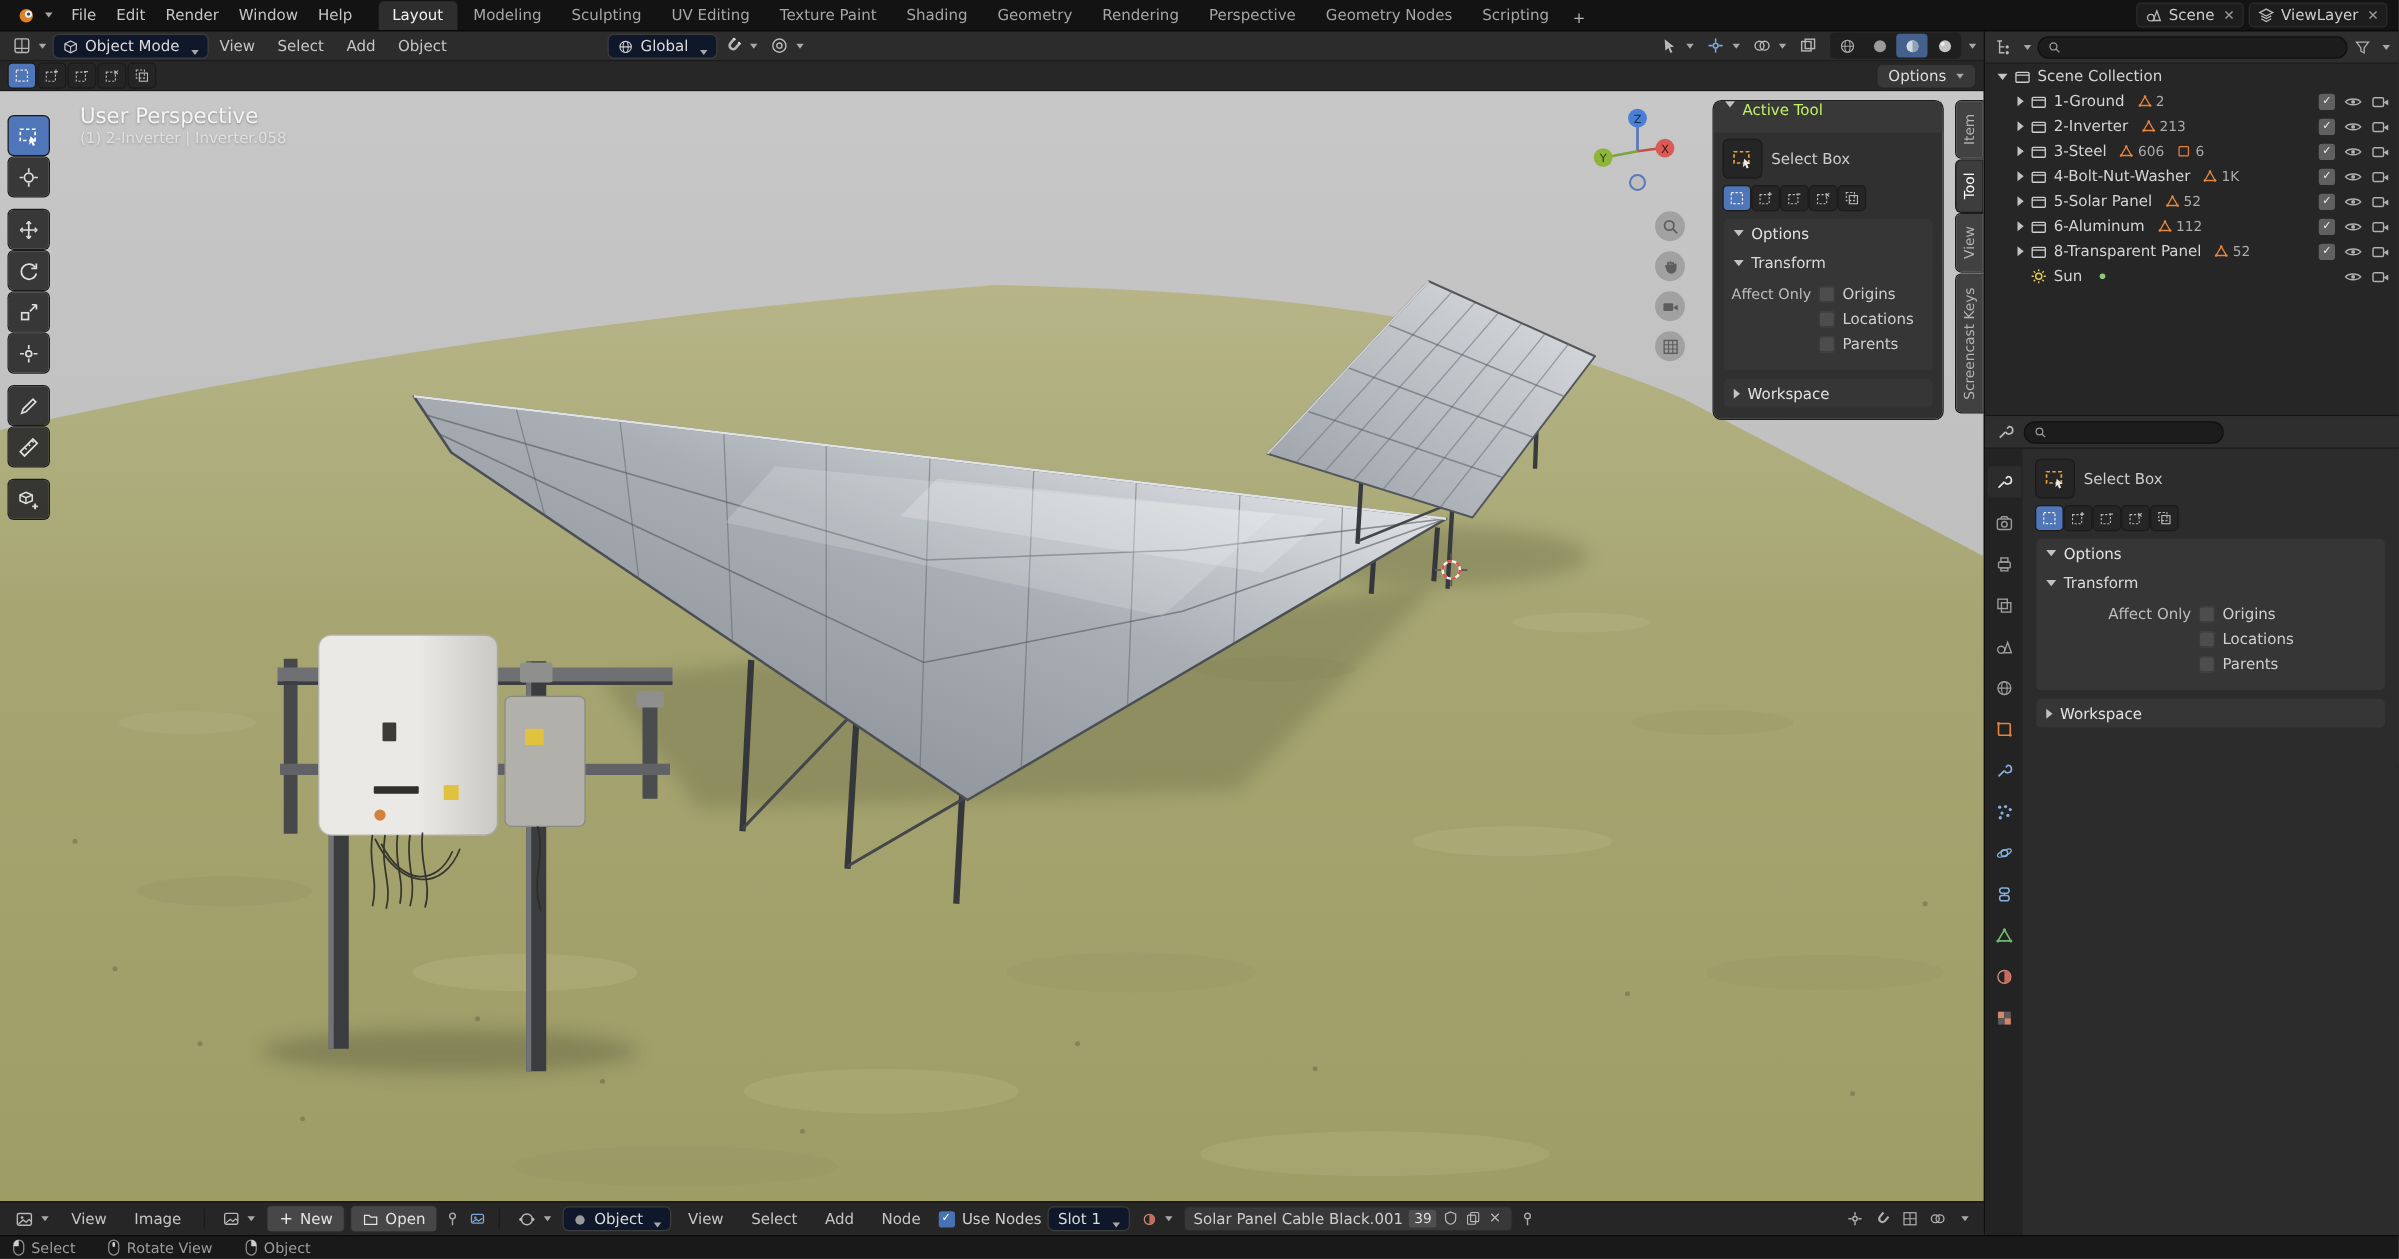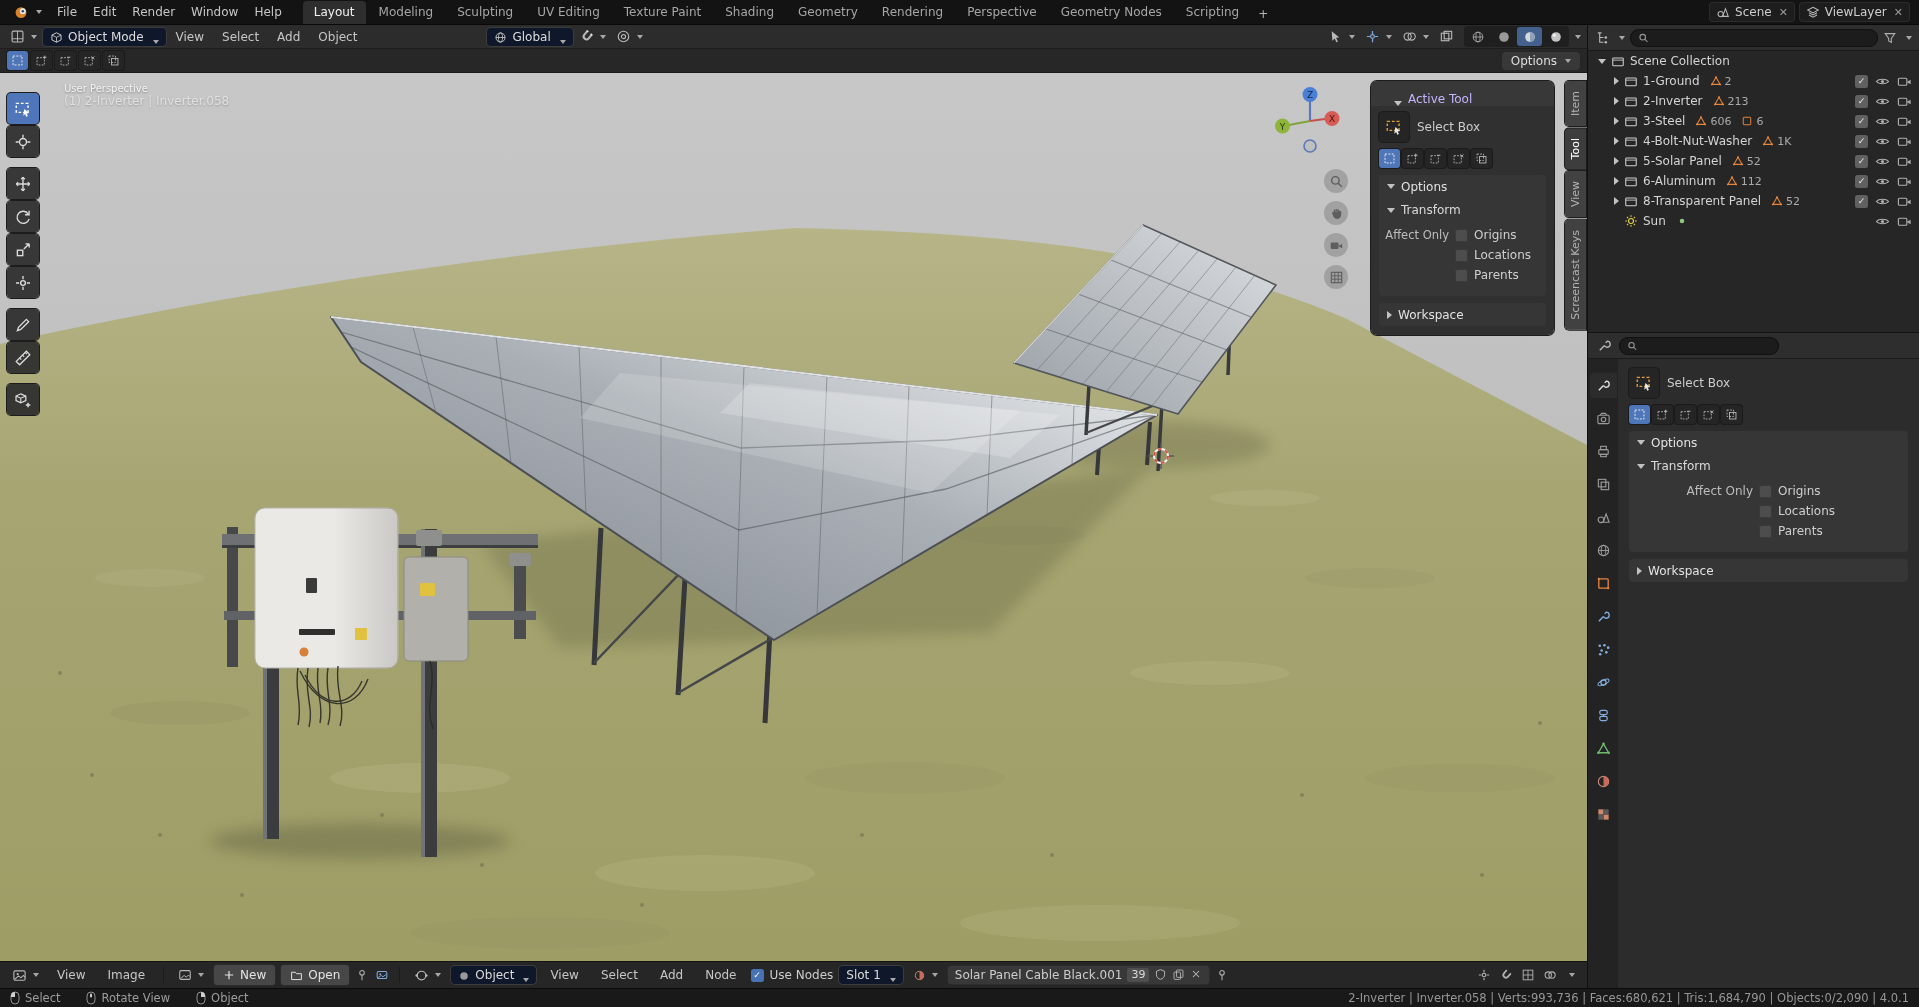--- a/index.html
+++ b/index.html
@@ -30,31 +30,31 @@
 .dd{display:flex;align-items:flex-end;gap:5px;padding:2px 7px;background:#0f172a;box-shadow:0 0 0 1px #3c3c3c;border-radius:4px;color:#dcdcdc;white-space:nowrap}
 .hbtn{display:flex;align-items:center;gap:2px;padding:2px 4px;border-radius:3px}
 .sgroup{display:flex;background:#1f1f1f;border-radius:4px;padding:1px;gap:1px;margin-left:4px}
 .sbtn{width:25px;height:19px;display:flex;align-items:center;justify-content:center;border-radius:3px}
 .sbtn.active{background:#44618e}
 .mbtn{width:21px;height:19px;background:#252525;border-radius:3px;display:flex;align-items:center;justify-content:center;box-shadow:0 0 0 1px #1b1b1b}
 .mbtn.active{background:#4f76b8}
 .opt-btn{margin-left:auto;display:flex;align-items:center;gap:4px;background:#383838;border-radius:4px;padding:2px 9px;color:#dedede;box-shadow:0 0 0 1px #262626}
 
 .ovl{position:absolute;left:64px;top:10px;z-index:9;text-shadow:0 1px 2px rgba(60,60,60,.45)}
-.ovl .l1{color:#f4f4f4;font-size:10px}
+.ovl .l1{color:#f4f4f4;font-size:17px}
 .ovl .l2{color:#ececec;opacity:.7;margin-top:0}
 .tcol{position:absolute;left:7px;top:20px;display:flex;flex-direction:column;gap:2px;z-index:10}
 .tbtn{width:32px;height:31px;background:rgba(43,43,43,.92);display:flex;align-items:center;justify-content:center;border-radius:4px;box-shadow:0 0 0 1px #1c1c1c}
 .tbtn.active{background:#4f76b8}
 .tgap{height:7px}
 .gizmo{position:absolute;left:1268px;top:6px;width:84px;height:84px;z-index:10}
 .navic{position:absolute;left:1324px;top:96px;display:flex;flex-direction:column;gap:8px;z-index:10}
 .nbtn{width:24px;height:24px;border-radius:12px;background:rgba(96,96,96,.35);display:flex;align-items:center;justify-content:center}
 .npanel{position:absolute;left:1371px;top:8px;width:183px;z-index:12;background:rgba(42,42,42,.96);border-radius:6px;box-shadow:0 0 0 1px #1d1d1d;padding-bottom:9px}
-.np-head{height:25px;display:flex;align-items:flex-end;gap:6px;padding:0 23px;background:#383838;border-radius:6px 6px 0 0;color:#c4b5fd}
+.np-head{height:25px;display:flex;align-items:flex-start;gap:6px;padding:0 9px;background:#383838;border-radius:6px 6px 0 0;color:#bef264}
 .np-body{padding:6px 8px 0}
 .toolrow{display:flex;align-items:center;gap:8px}
 .toolbtn{width:30px;height:30px;background:#252525;border-radius:4px;display:flex;align-items:center;justify-content:center;box-shadow:0 0 0 1px #1b1b1b;flex:none}
 .modes{display:flex;gap:2px;margin:7px 0 2px}
 .sec{background:#363636;border-radius:4px;margin-top:7px}
 .sec-head{height:23px;display:flex;align-items:center;gap:6px;padding:0 8px;color:#e2e2e2}
 .sec-body{padding:0 6px 8px}
 .sub-head{display:flex;align-items:center;gap:6px;padding:5px 2px;color:#dadada}
 .prow{display:flex;align-items:center;gap:6px;margin:6px 0}
 .plabel{width:64px;text-align:right;color:#bdbdbd;flex:none;font-size:11.5px}
@@ -1202,16 +1202,15 @@
         </svg>
       <span>Rotate View</span>
     </span>
     <span class="hint">
       <svg width="10" height="14" viewBox="0 0 10 14">
           <rect x="1" y="1" width="8" height="12" rx="4" fill="none" stroke="#8f8f8f"></rect>
           <path d="M5 1 a4 4 0 0 1 4 4 v1 h-4 z" fill="#cfcfcf"></path>
         </svg>
       <span>Object</span>
     </span>
-    <span class="stats">2-Inverter | Inverter.058 | Verts:993,736 | Faces:680,621 | Tris:1,684,790 | Objects:0/2,090 | 4.0.1</span>
   </footer>
 
 </div>
 
 </body></html>

